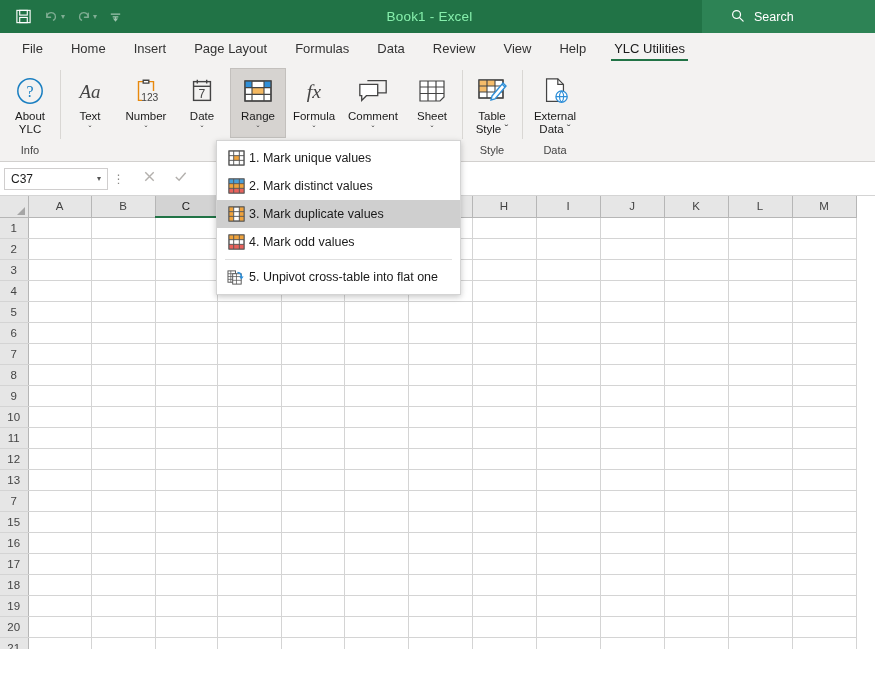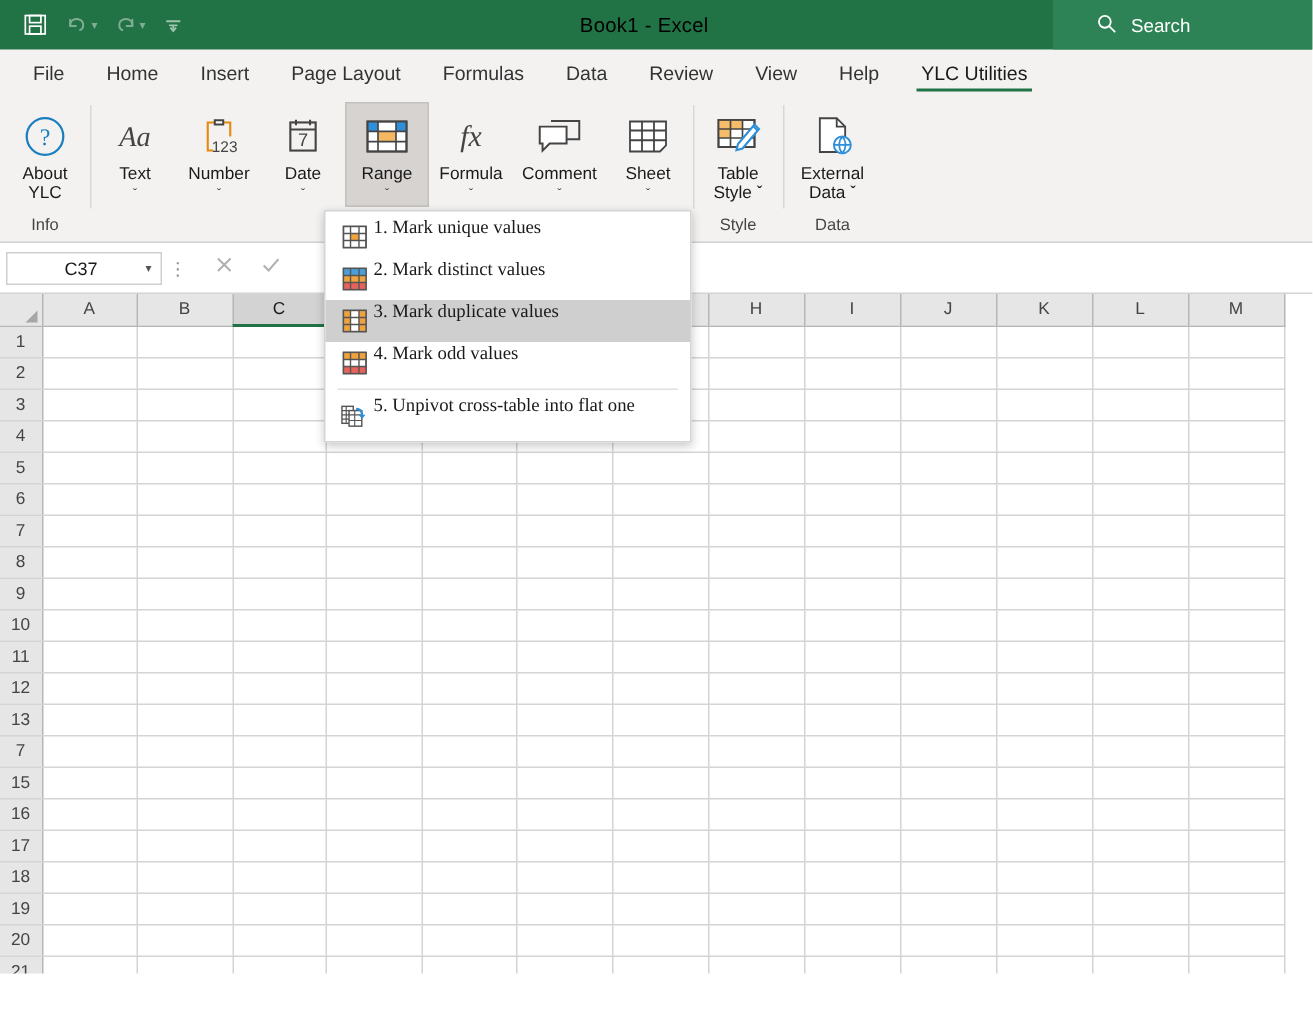--- a/index.html
+++ b/index.html
@@ -17,21 +17,21 @@
   }
   .qat { display: flex; align-items: center; gap: 2px; padding-left: 10px; }
   .qat-btn {
     width: 26px; height: 26px; display: flex; align-items: center;
     justify-content: center; color: #e9f2ec;
   }
   .qat-btn.dim { color: #7fad93; }
   .qat-caret { font-size: 8px; color: #7fad93; margin-left: -5px; margin-right: 3px; }
   .title-text {
     position: absolute; left: 0; right: 16px; text-align: center;
-    color: #000000; font-size: 13.5px; letter-spacing: .2px;
+    color: #86efac; font-size: 13.5px; letter-spacing: .2px;
     pointer-events: none;
   }
   .searchbox {
     position: absolute; right: 0; top: 0; height: 33px; width: 173px;
     background: #2d8355; display: flex; align-items: center; gap: 9px;
     padding-left: 28px; color: #ffffff; font-size: 12.5px;
   }
 
   
   .tabstrip {
@@ -76,40 +76,40 @@
   .rbtn .lbl { margin-top: 3px; }
   .rbtn .caret { font-size: 9px; color: #444; line-height: 10px; margin-top: 1px; }
 
   
   .menu {
     position: absolute; left: 216px; top: 140px; width: 245px;
     background: #ffffff; border: 1px solid #d4d4d4;
     box-shadow: 0 2px 6px rgba(0,0,0,.22); z-index: 50; padding: 3px 0;
   }
   .menu-item {
-    display: flex; height: 28px; padding: 0 6px;
-    font-size: 12.5px; color: #1a1a1a; font-family: Liberation Serif, serif;
+    display: flex; align-items: center; height: 28px; padding: 0 6px;
+    font-size: 12.5px; color: #1a1a1a;
   }
   .menu-item.hover { background: #cfcfcf; }
   .menu-item .mi-icon {
     width: 26px; display: flex; align-items: center; justify-content: center;
   }
   .menu-sep { height: 1px; background: #e0e0e0; margin: 3px 8px; }
 
   
   .fbar {
     height: 34px; background: #ffffff; display: flex; align-items: center;
     padding: 0 4px; border-bottom: 1px solid #d4d4d4;
   }
   .namebox {
     width: 104px; height: 22px; border: 1px solid #d0cece; display: flex;
     align-items: center; padding: 0 6px; font-size: 12px; color: #1a1a1a;
     background: #fff;
   }
-  .namebox .nb-val { flex: 1; text-align: center; }
+  .namebox .nb-val { flex: 1; }
   .namebox .nb-caret { font-size: 8px; color: #555; }
   .fbar-dots { width: 22px; text-align: center; color: #8a8886; font-size: 12px; letter-spacing: 1px;}
   .fbar-icons { display: flex; align-items: center; gap: 16px; padding: 0 12px; color: #b3b0ad; }
   .fbar-input { flex: 1; height: 22px; font-size: 12px; padding-left: 6px; }
 
   
   .gridwrap { position: relative; background: #ffffff; height: 453px; overflow: hidden; }
   table.grid { border-collapse: collapse; table-layout: fixed; }
   table.grid th, table.grid td { padding: 0; }
   .corner {

